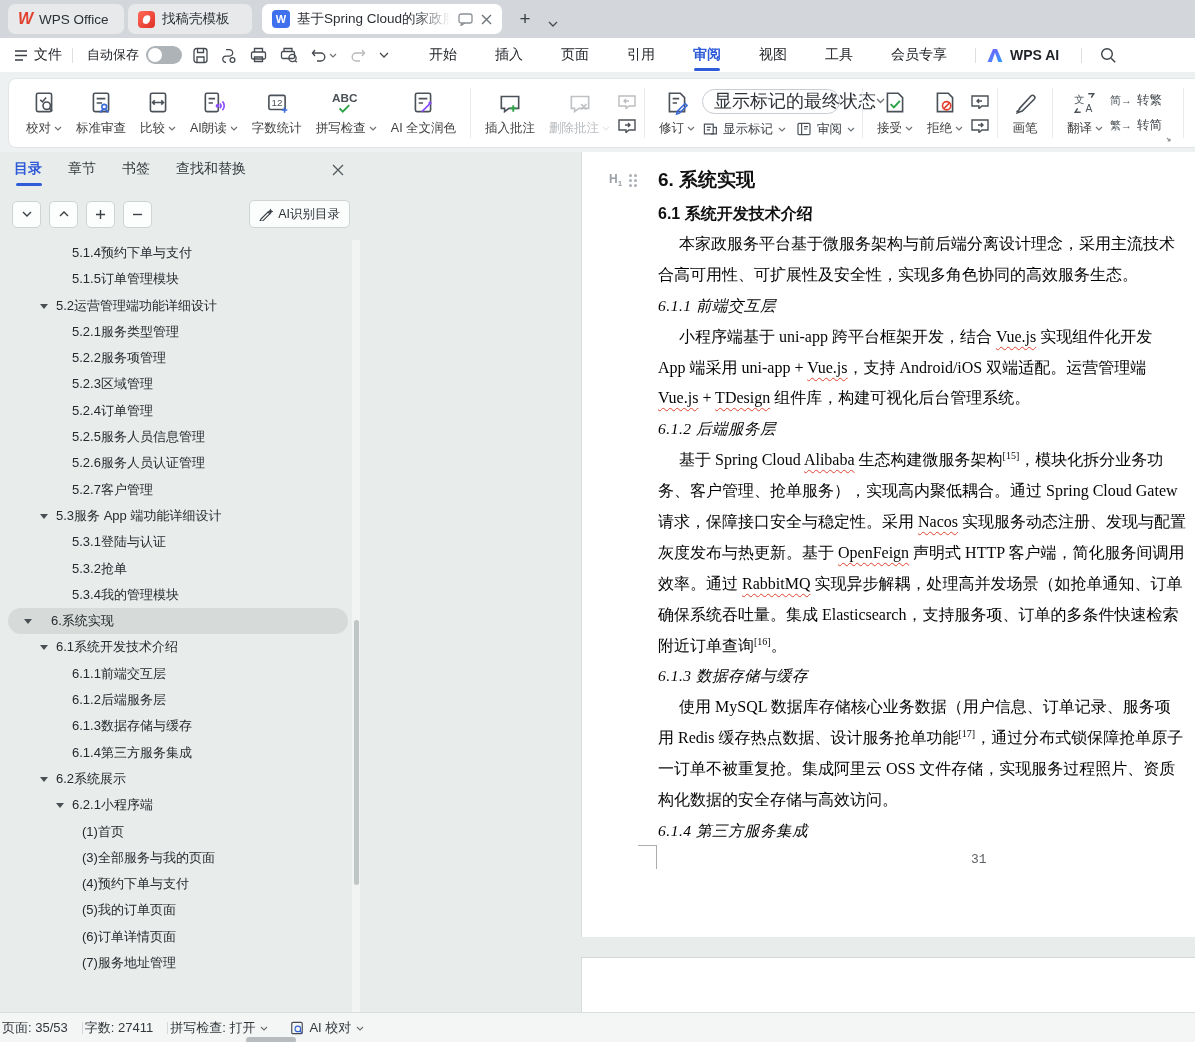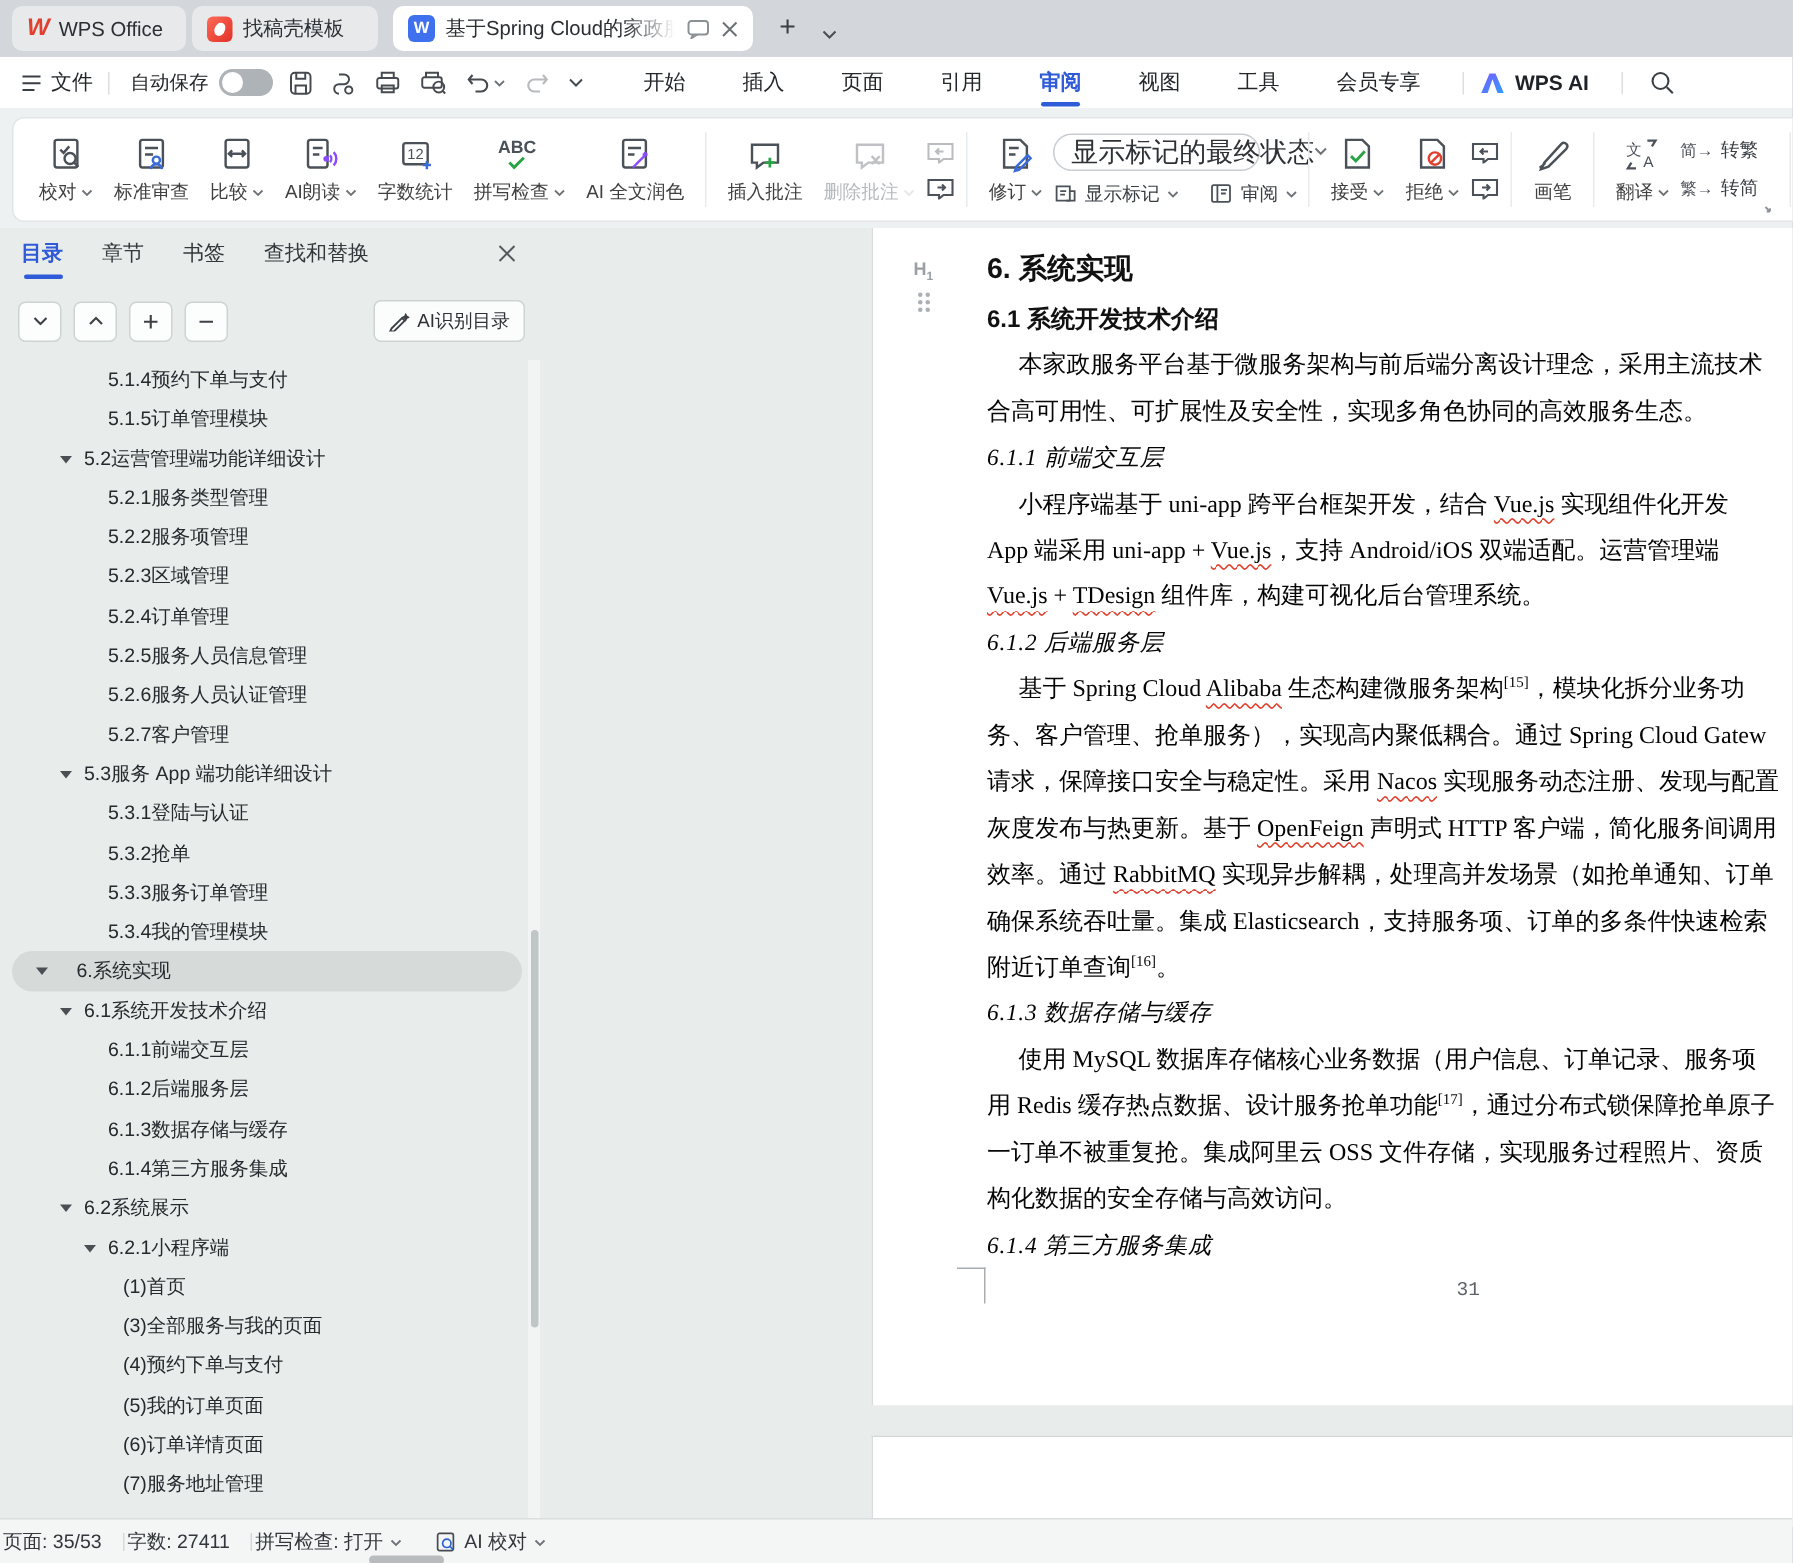--- a/index.html
+++ b/index.html
@@ -103,21 +103,21 @@
   .doc{position:absolute;left:76px;top:10px;width:760px;}
   .dl{height:30.9px;line-height:30.9px;white-space:nowrap;font-family:"Liberation Serif",serif;
       font-size:16px;color:#050505;}
   .dl.h1{font-family:"Liberation Sans",sans-serif;font-weight:bold;font-size:19px;height:36px;line-height:36px;color:#111;}
   .dl.h2{font-family:"Liberation Sans",sans-serif;font-weight:bold;font-size:16px;height:31px;line-height:31px;color:#111;}
   .dl.hi{font-style:italic;font-size:15.5px;letter-spacing:.5px;}
   .dl.p{text-indent:21px;}
   .wavy{text-decoration:underline;text-decoration-style:wavy;text-decoration-color:#e0412f;
        text-decoration-thickness:1px;text-underline-offset:4px;}
   .sup{font-size:10px;vertical-align:super;line-height:0;}
-  .h1-marker{position:absolute;left:27px;top:20px;display:flex;align-items:center;gap:7px;color:#9aa0a5;flex-direction:column;}
+  .h1-marker{position:absolute;left:27px;top:20px;display:flex;align-items:center;gap:7px;color:#9aa0a5;}
   .h1-tag{font-size:12px;font-weight:bold;}
   .h1-tag sub{font-size:8px;}
   .drag-dots{display:grid;grid-template-columns:3px 3px;grid-gap:2px;}
   .drag-dots i{width:3px;height:3px;border-radius:50%;background:#aab0b5;}
   .corner-mark{position:absolute;left:56px;top:693px;width:18px;height:23px;
        border-top:1px solid #a9adb0;border-right:1px solid #a9adb0;}
   .pagenum{position:absolute;left:389px;top:700px;font-family:Liberation Mono, monospace;font-size:13px;color:#5e6266;}
 
   
   .statusbar{position:absolute;left:0;top:1012px;width:1195px;height:30px;background:#f4f6f6;
@@ -398,21 +398,21 @@
         </span>
     </div>
 
     <div class="smallcol" style="gap:7px;">
       <div class="dropdown">
         <span>显示标记的最终状态</span>
         <svg class="chev" width="9" height="6" viewBox="0 0 9 6" fill="none" stroke="#6d7277" stroke-width="1.3">
             <path d="M1 1l3.5 3.5L8 1"></path>
           </svg>
       </div>
-      <div style="display:flex;gap:20px;justify-content:center;">
+      <div style="display:flex;gap:10px;justify-content:center;">
         <div class="srow">
           <svg width="16" height="16" viewBox="0 0 20 20" fill="none" stroke="#4b5158" stroke-width="1.5">
               <path d="M3 4h11v12H3z"></path>
               <path d="M14 8h4v8h-7"></path>
               <path d="M6 8h5M6 11h4"></path>
             </svg>
           <span>显示标记</span>
           <svg class="chev" width="8" height="5" viewBox="0 0 8 5" fill="none" stroke="#6d7277" stroke-width="1.2">
               <path d="M1 1l3 3 3-3"></path>
             </svg>
@@ -567,21 +567,20 @@
           <div class="tree-item lvl3"><span>5.2.1服务类型管理</span></div>
           <div class="tree-item lvl3"><span>5.2.2服务项管理</span></div>
           <div class="tree-item lvl3"><span>5.2.3区域管理</span></div>
           <div class="tree-item lvl3"><span>5.2.4订单管理</span></div>
           <div class="tree-item lvl3"><span>5.2.5服务人员信息管理</span></div>
           <div class="tree-item lvl3"><span>5.2.6服务人员认证管理</span></div>
           <div class="tree-item lvl3"><span>5.2.7客户管理</span></div>
           <div class="tree-item lvl2"><span class="tri"></span><span>5.3服务 App 端功能详细设计</span></div>
           <div class="tree-item lvl3"><span>5.3.1登陆与认证</span></div>
           <div class="tree-item lvl3"><span>5.3.2抢单</span></div>
-          <div class="tree-item lvl3"><span>5.3.3服务订单管理</span></div>
           <div class="tree-item lvl3"><span>5.3.4我的管理模块</span></div>
           <div class="tree-item lvl1 sel"><span class="tri"></span><span>6.系统实现</span></div>
           <div class="tree-item lvl2"><span class="tri"></span><span>6.1系统开发技术介绍</span></div>
           <div class="tree-item lvl3"><span>6.1.1前端交互层</span></div>
           <div class="tree-item lvl3"><span>6.1.2后端服务层</span></div>
           <div class="tree-item lvl3"><span>6.1.3数据存储与缓存</span></div>
           <div class="tree-item lvl3"><span>6.1.4第三方服务集成</span></div>
           <div class="tree-item lvl2"><span class="tri"></span><span>6.2系统展示</span></div>
           <div class="tree-item lvl3"><span class="tri"></span><span>6.2.1小程序端</span></div>
           <div class="tree-item lvl4"><span>(1)首页</span></div>

